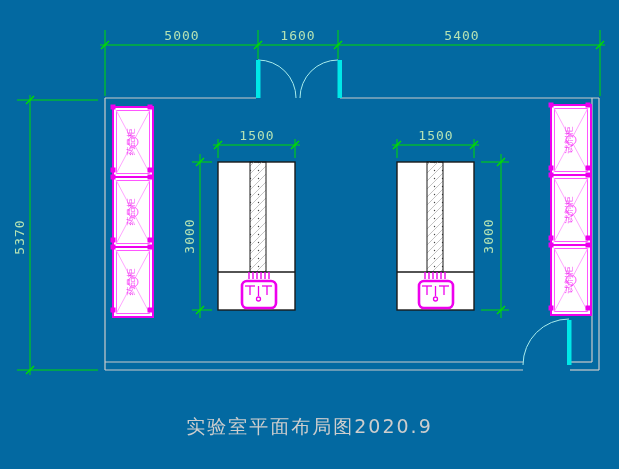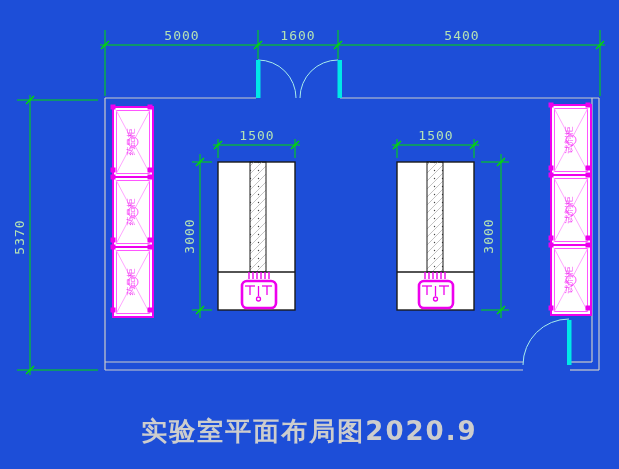--- a/index.html
+++ b/index.html
@@ -1,23 +1,23 @@
 <!DOCTYPE html>
 <html><head>
 <meta charset="utf-8">
 <style>
   html,body{margin:0;padding:0;background:#ffffff;}
-  #canvas{position:relative;width:619px;height:469px;background:#1d4ed8;overflow:hidden;
+  #canvas{position:relative;width:619px;height:469px;background:#0369a1;overflow:hidden;
           font-family:"DejaVu Sans","Liberation Sans",sans-serif;}
   svg{position:absolute;left:0;top:0;}
   .dimtxt{font-family:"DejaVu Sans Mono","Liberation Mono",monospace;font-size:13px;fill:#b4e2b4;letter-spacing:1px;}
   .cabtxt{font-size:9px;fill:#f23cf2;letter-spacing:0px;font-family:"DejaVu Sans",sans-serif;}
   #title{position:absolute;left:0;right:0;top:414px;text-align:center;
-         font-size:26px;color:#cdcdcd;letter-spacing:2px;
-         font-family:"DejaVu Sans","Liberation Sans",sans-serif;font-weight:700;}
+         font-size:19px;color:#cdcdcd;letter-spacing:2px;
+         font-family:"DejaVu Sans","Liberation Sans",sans-serif;font-weight:400;}
 </style>
 </head>
 <body>
 
 <div id="canvas">
 <svg width="619" height="469" viewBox="0 0 619 469">
   <defs>
     <pattern id="hatch" width="8" height="8" patternUnits="userSpaceOnUse">
       <path d="M0 8 L8 0" stroke="#c4c4c4" stroke-width="1" fill="none"></path>
       <circle cx="2.5" cy="2.5" r="0.7" fill="#444"></circle>

